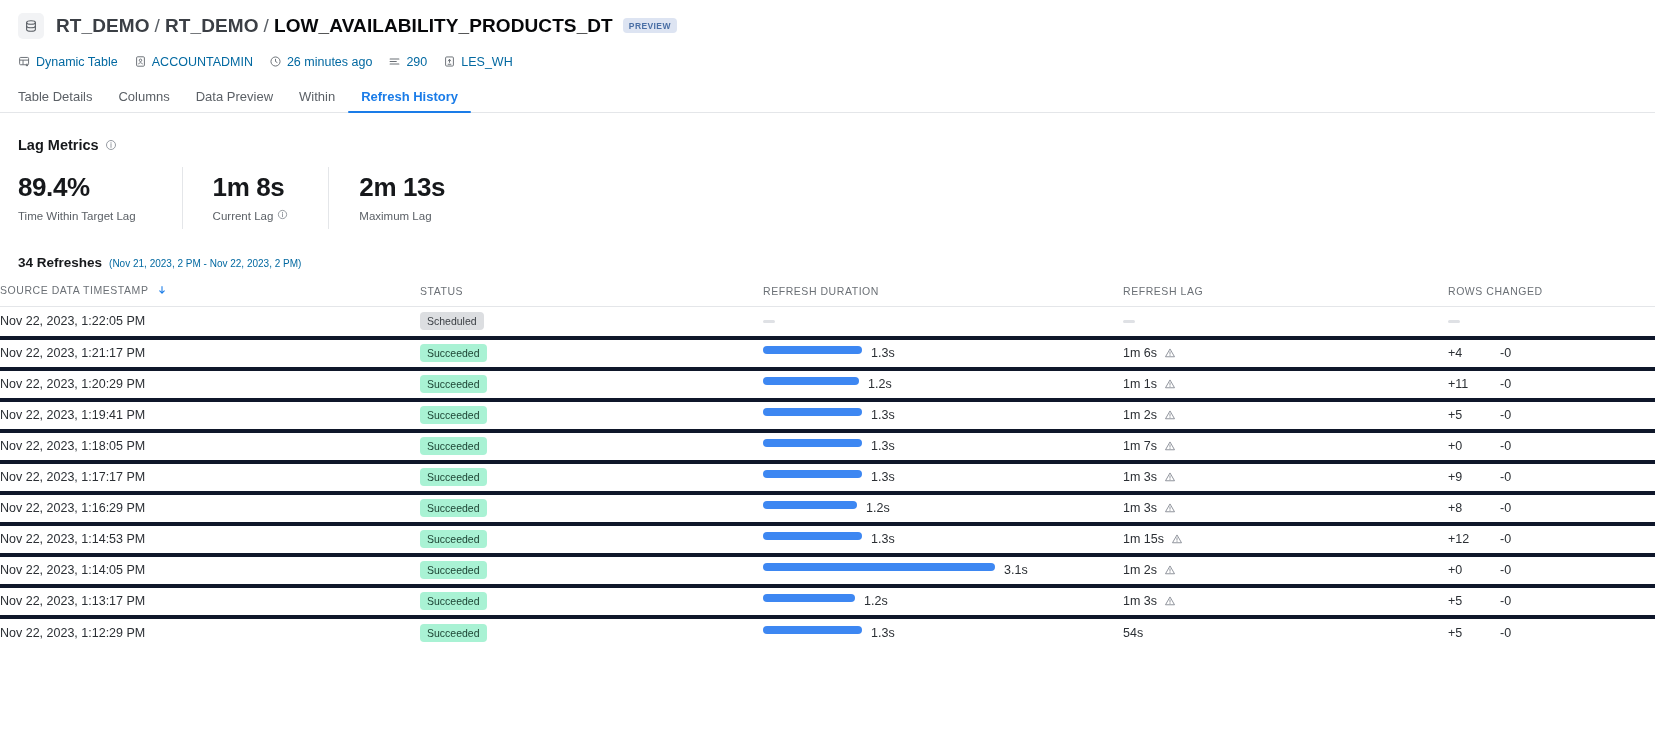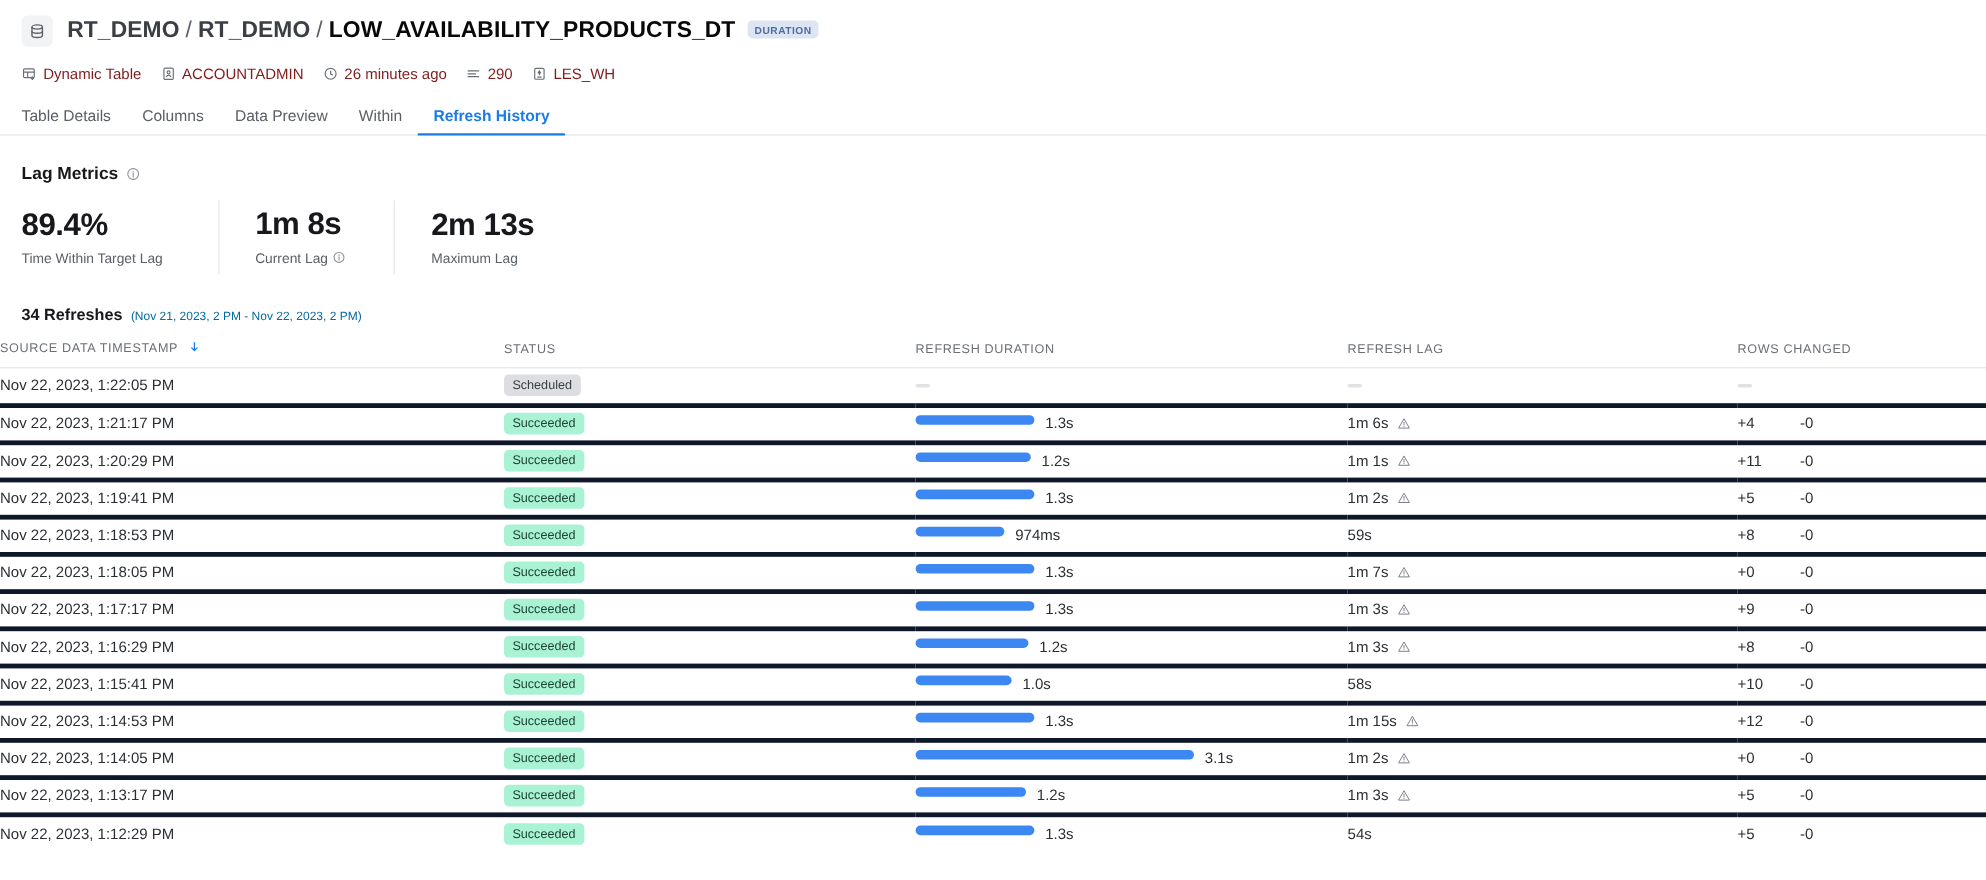--- a/index.html
+++ b/index.html
@@ -56,21 +56,21 @@
   }
 
   
   .meta-row {
     display: flex;
     align-items: center;
     gap: 16px;
     padding: 9px 18px 0 18px;
     height: 30px;
     font-size: 12.5px;
-    color: #7f1d1d;
+    color: #0369a1;
   }
   .meta-chip { display: flex; align-items: center; gap: 5px; white-space: nowrap; }
   .meta-chip svg { display: block; }
 
   
   .tabs-wrap {
     margin-top: 11px;
     border-bottom: 1px solid #e4e6e9;
     padding: 0 18px;
     display: flex;
@@ -231,21 +231,21 @@
       <path d="M3 4v8c0 1.1 2.2 2 5 2s5-.9 5-2V4"></path>
       <path d="M3 8c0 1.1 2.2 2 5 2s5-.9 5-2"></path>
     </svg>
   </div>
   <div class="breadcrumb">
     <span class="bc-dim">RT_DEMO</span>
     <span class="bc-sep">/</span>
     <span class="bc-dim">RT_DEMO</span>
     <span class="bc-sep">/</span>
     <span class="bc-strong">LOW_AVAILABILITY_PRODUCTS_DT</span>
-    <span class="preview-badge">DURATION</span>
+    <span class="preview-badge">PREVIEW</span>
   </div>
 </div>
 
 <div class="meta-row">
 
   <div class="meta-chip">
     <span>
       <svg width="13" height="13" viewBox="0 0 16 16" fill="none" stroke="#6b7076" stroke-width="1.2">
         <rect x="2" y="3" width="11" height="9" rx="1.2"></rect>
         <path d="M2 6.3h11M6.2 6.3V12"></path>
@@ -450,41 +450,20 @@
           </div>
         </td>
         <td>
           <div class="rows-cell">
             <span class="rows-add">+5</span>
             <span class="rows-del">-0</span>
           </div>
         </td>
       </tr>
       <tr>
-        <td class="c-ts">Nov 22, 2023, 1:18:53 PM</td>
-        <td><span class="badge succeeded">Succeeded</span></td>
-        <td>
-          <div class="dur-cell">
-            <span class="bar" style="width:74px"></span>
-            <span class="dur-text">974ms</span>
-          </div>
-        </td>
-        <td>
-          <div class="lag-cell">
-            <span>59s</span>
-          </div>
-        </td>
-        <td>
-          <div class="rows-cell">
-            <span class="rows-add">+8</span>
-            <span class="rows-del">-0</span>
-          </div>
-        </td>
-      </tr>
-      <tr>
         <td class="c-ts">Nov 22, 2023, 1:18:05 PM</td>
         <td><span class="badge succeeded">Succeeded</span></td>
         <td>
           <div class="dur-cell">
             <span class="bar" style="width:99px"></span>
             <span class="dur-text">1.3s</span>
           </div>
         </td>
         <td>
           <div class="lag-cell">
@@ -552,41 +531,20 @@
           </div>
         </td>
         <td>
           <div class="rows-cell">
             <span class="rows-add">+8</span>
             <span class="rows-del">-0</span>
           </div>
         </td>
       </tr>
       <tr>
-        <td class="c-ts">Nov 22, 2023, 1:15:41 PM</td>
-        <td><span class="badge succeeded">Succeeded</span></td>
-        <td>
-          <div class="dur-cell">
-            <span class="bar" style="width:80px"></span>
-            <span class="dur-text">1.0s</span>
-          </div>
-        </td>
-        <td>
-          <div class="lag-cell">
-            <span>58s</span>
-          </div>
-        </td>
-        <td>
-          <div class="rows-cell">
-            <span class="rows-add">+10</span>
-            <span class="rows-del">-0</span>
-          </div>
-        </td>
-      </tr>
-      <tr>
         <td class="c-ts">Nov 22, 2023, 1:14:53 PM</td>
         <td><span class="badge succeeded">Succeeded</span></td>
         <td>
           <div class="dur-cell">
             <span class="bar" style="width:99px"></span>
             <span class="dur-text">1.3s</span>
           </div>
         </td>
         <td>
           <div class="lag-cell">

